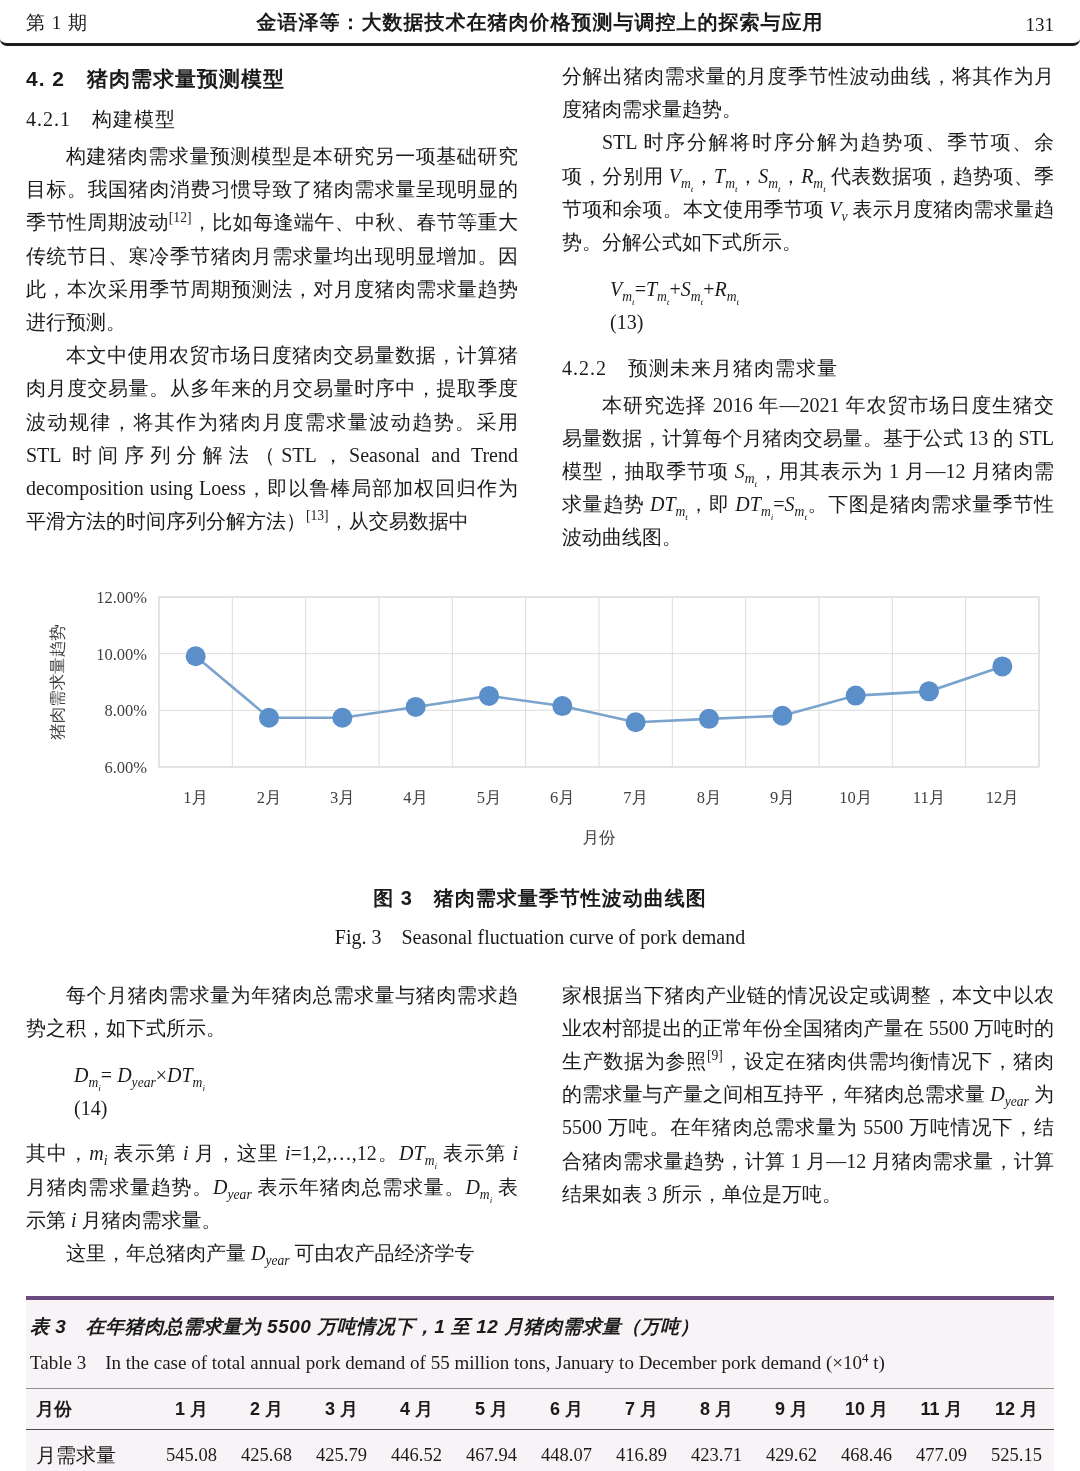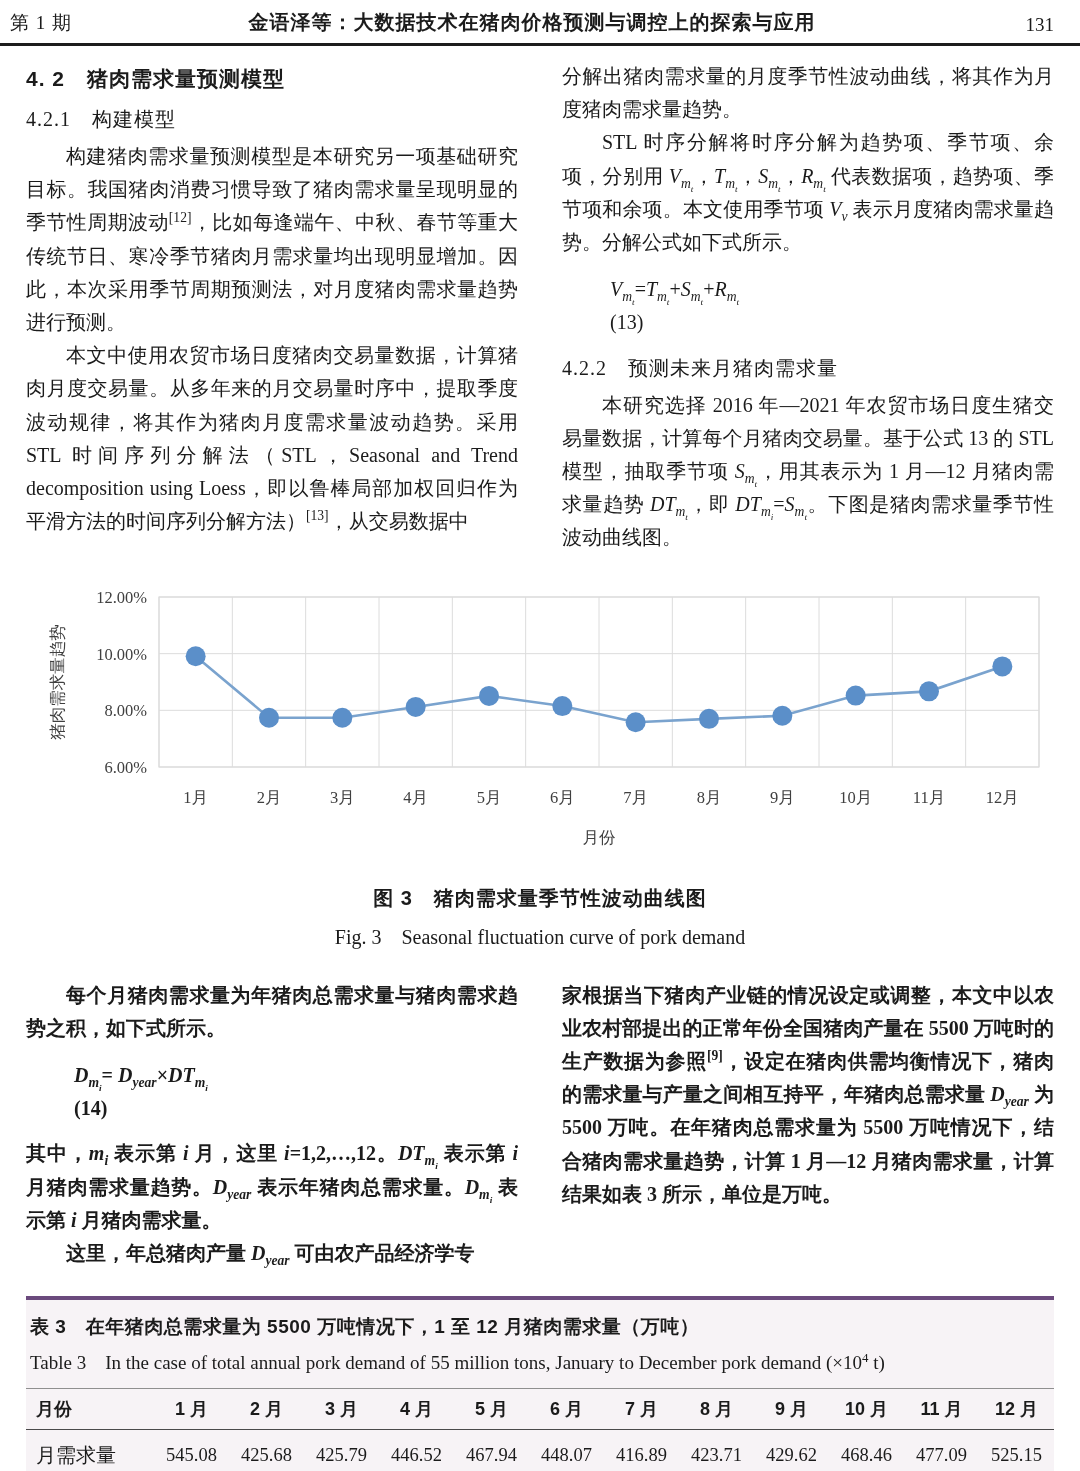--- a/index.html
+++ b/index.html
@@ -3,22 +3,23 @@
 <meta charset="utf-8">
 <style>
   html,body{margin:0;padding:0;background:#ffffff;}
   .page{
     position:relative;width:1080px;height:1471px;overflow:hidden;
     font-family:"Liberation Serif", serif;color:#1b1b1b;background:#fff;
   }
   
   .pheader{
     display:flex;align-items:flex-end;
-    padding:9px 26px 7px 10px;border-bottom:3px solid #1c1c1c;
+    padding:9px 26px 7px 26px;border-bottom:3px solid #1c1c1c;
     font-size:19px;
+    border-radius:7px;
   }
   .pheader .issue{width:140px;letter-spacing:1px;}
   .pheader .rtitle{flex:1;text-align:center;font-family:"Liberation Sans",sans-serif;font-weight:bold;font-size:20px;letter-spacing:1px;}
   .pheader .pageno{width:140px;text-align:right;}
   
   .cols{display:flex;gap:44px;padding:0 26px;margin-top:14px;}
   .col{flex:1;font-size:20px;line-height:1.66;text-align:justify;}
   h3.sec{font-family:"Liberation Sans",sans-serif;font-weight:bold;font-size:21px;margin:2px 0 6px 0;letter-spacing:1px;}
   h4.subsec{font-size:20px;font-weight:normal;margin:2px 0 4px 0;letter-spacing:1px;}
   .col p{margin:0;text-indent:2em;}
@@ -29,28 +30,28 @@
   .formula{display:flex;align-items:baseline;margin:14px 0 12px 0;padding-left:2.4em;flex-direction:column;}
   .formula .eq{flex:1;}
   .formula .eqnum{padding-right:2px;}
   
   .chartfig{margin:20px 0 0 0;}
   .chartwrap{width:1026px;margin:0 auto;}
   .chartwrap svg{display:block;}
   figcaption{text-align:center;margin-top:28px;}
   .figcap-zh{font-family:"Liberation Sans",sans-serif;font-weight:bold;font-size:20px;letter-spacing:1px;}
   .figcap-en{font-size:20px;margin-top:12px;}
-  .cols2{margin-top:28px;font-weight:bold;}
+  .cols2{margin-top:28px;}
   
   .tableblock{
     margin:26px 26px 0 26px;background:#f7f3f6;
     border-top:4px solid #6b4a7d;border-bottom:6px solid #6b4a7d;
     padding:12px 0 0 0;
   }
-  .tcap-zh{font-family:"Liberation Sans",sans-serif;font-weight:bold;font-size:19px;padding:2px 4px 0 4px;letter-spacing:0.5px;}
+  .tcap-zh{font-family:"Liberation Sans",sans-serif;font-weight:bold;font-size:19px;padding:2px 4px 0 4px;letter-spacing:0.5px;font-style:italic;}
   .tcap-en{font-size:19px;padding:10px 4px 12px 4px;}
   table.demand{width:100%;border-collapse:collapse;table-layout:fixed;font-size:18.5px;}
   table.demand thead tr{border-top:1px solid #8f8f8f;border-bottom:1px solid #4a4a4a;}
   table.demand th{font-family:"Liberation Sans",sans-serif;font-weight:bold;padding:8px 0;text-align:center;font-size:18px;}
   table.demand td{padding:12px 0 13px 0;text-align:center;}
   table.demand .first{width:118px;text-align:left;padding-left:10px;}
   table.demand td.first{font-size:20px;font-family:Liberation Mono, monospace;}
 </style>
 </head>
 <body>

